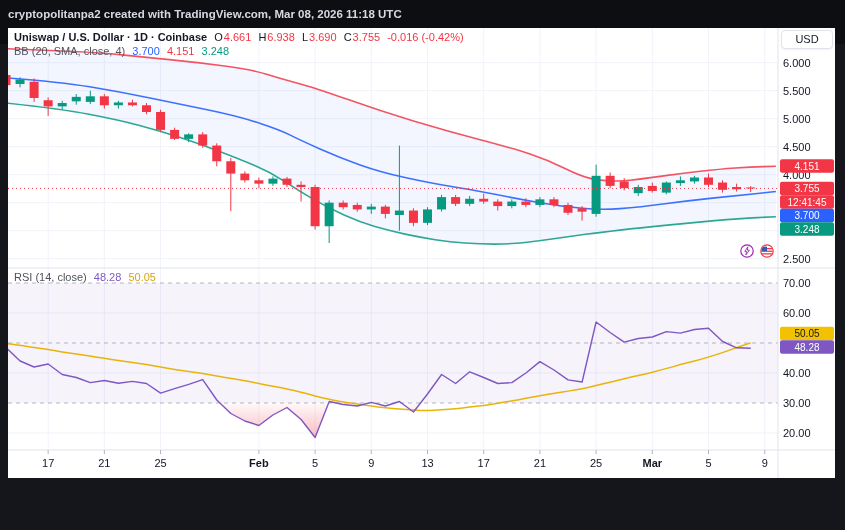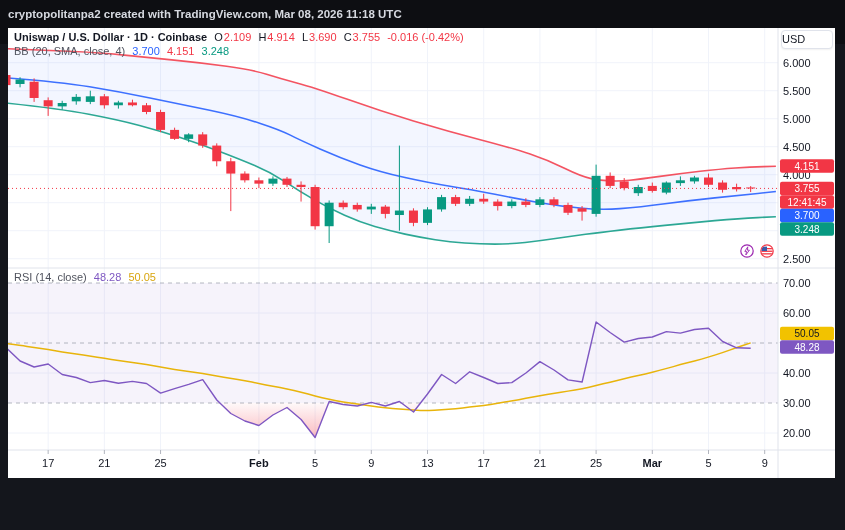--- a/index.html
+++ b/index.html
@@ -8,21 +8,21 @@
          font-family:"Liberation Sans",sans-serif;}
   #topbar{position:absolute;left:0;top:0;width:845px;height:44px;background:#0d0e12;
           color:#d6d9e0;font-size:11.5px;font-weight:700;line-height:28px;padding-left:8px;
           white-space:nowrap;}
   #cv{position:absolute;left:0;top:0;}
   .legend{position:absolute;font-size:11px;color:#131722;white-space:nowrap;z-index:5;}
   .legend span{margin-right:4px;}
   .lg-sym{font-weight:600;margin-right:8px;}
   .usd-btn{position:absolute;left:781px;top:30px;width:52px;height:19px;background:#fff;
            border:1px solid #e0e3eb;border-radius:4px;font-size:11px;color:#131722;
-           text-align:left;line-height:17px;z-index:5;box-shadow:0 1px 2px rgba(0,0,0,.06);}
+           text-align:center;line-height:17px;z-index:5;box-shadow:0 1px 2px rgba(0,0,0,.06);}
   .icon-btn{position:absolute;z-index:5;width:14px;height:14px;}
   #footer-logo{position:absolute;left:22px;top:489px;display:flex;align-items:center;z-index:5;margin-top:40px;}
   #footer-logo .brand{color:#cfd3dc;font-size:17px;font-weight:700;margin-left:8px;letter-spacing:.2px;}
 </style>
 </head>
 <body>
 
 <div id="stage">
   <div id="topbar">
     <span>cryptopolitanpa2 created with TradingView.com, Mar 08, 2026 11:18 UTC</span>
@@ -241,22 +241,22 @@
       <rect x="780" y="222.25" width="54" height="13.5" rx="2" fill="#089981"></rect>
       <text x="807" y="232.5" font-size="10" font-family="Liberation Sans, sans-serif" text-anchor="middle" fill="#ffffff">3.248</text>
       <rect x="780" y="326.75" width="54" height="13.5" rx="2" fill="#f2c200"></rect>
       <text x="807" y="337" font-size="10" font-family="Liberation Sans, sans-serif" text-anchor="middle" fill="#131722">50.05</text>
       <rect x="780" y="340.25" width="54" height="13.5" rx="2" fill="#7e57c2"></rect>
       <text x="807" y="350.5" font-size="10" font-family="Liberation Sans, sans-serif" text-anchor="middle" fill="#ffffff">48.28</text>
     </svg>
 
   <div class="legend" style="left:14px;top:31px;">
     <span class="lg-sym">Uniswap / U.S. Dollar · 1D · Coinbase</span>
-    <span style="margin-right:1px;">O</span><span style="color:#f23645">2.109</span>
-    <span style="margin-right:1px;">H</span><span style="color:#f23645">4.914</span>
+    <span style="margin-right:1px;">O</span><span style="color:#f23645">4.661</span>
+    <span style="margin-right:1px;">H</span><span style="color:#f23645">6.938</span>
     <span style="margin-right:1px;">L</span><span style="color:#f23645">3.690</span>
     <span style="margin-right:1px;">C</span><span style="color:#f23645">3.755</span>
     <span style="color:#f23645">-0.016 (-0.42%)</span>
   </div>
 
   <div class="legend" style="left:14px;top:45px;color:#50535e;">
     <span>BB (20, SMA, close, 4)</span>
     <span style="color:#2962ff">3.700</span>
     <span style="color:#f23645">4.151</span>
     <span style="color:#089981">3.248</span>

